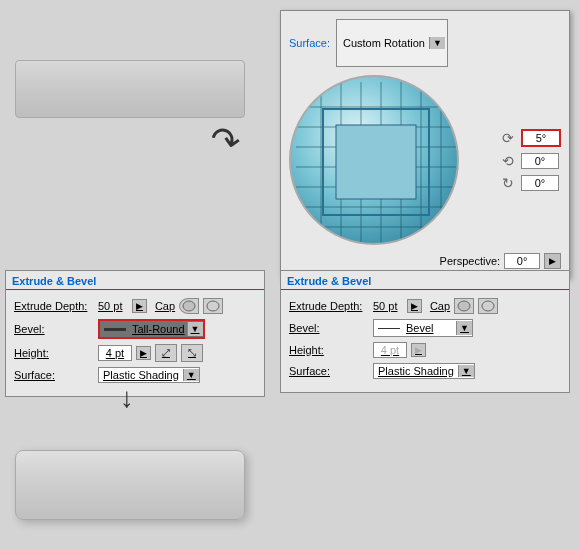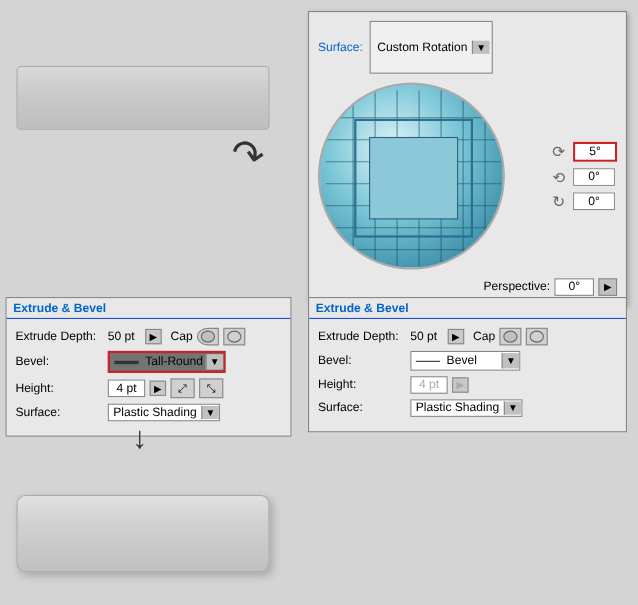--- a/index.html
+++ b/index.html
@@ -205,20 +205,21 @@
       color: #0066cc;
       font-size: 11px;
       font-weight: bold;
       padding: 4px 6px 2px 6px;
       border-bottom: 1px solid #1d4ed8;
       margin-bottom: 4px;
     }
 
     .eb-body {
       padding: 4px 8px 8px 8px;
+      text-decoration: underline;
     }
 
     .eb-row {
       display: flex;
       align-items: center;
       margin-bottom: 5px;
       gap: 4px;
     }
 
     .eb-label {

